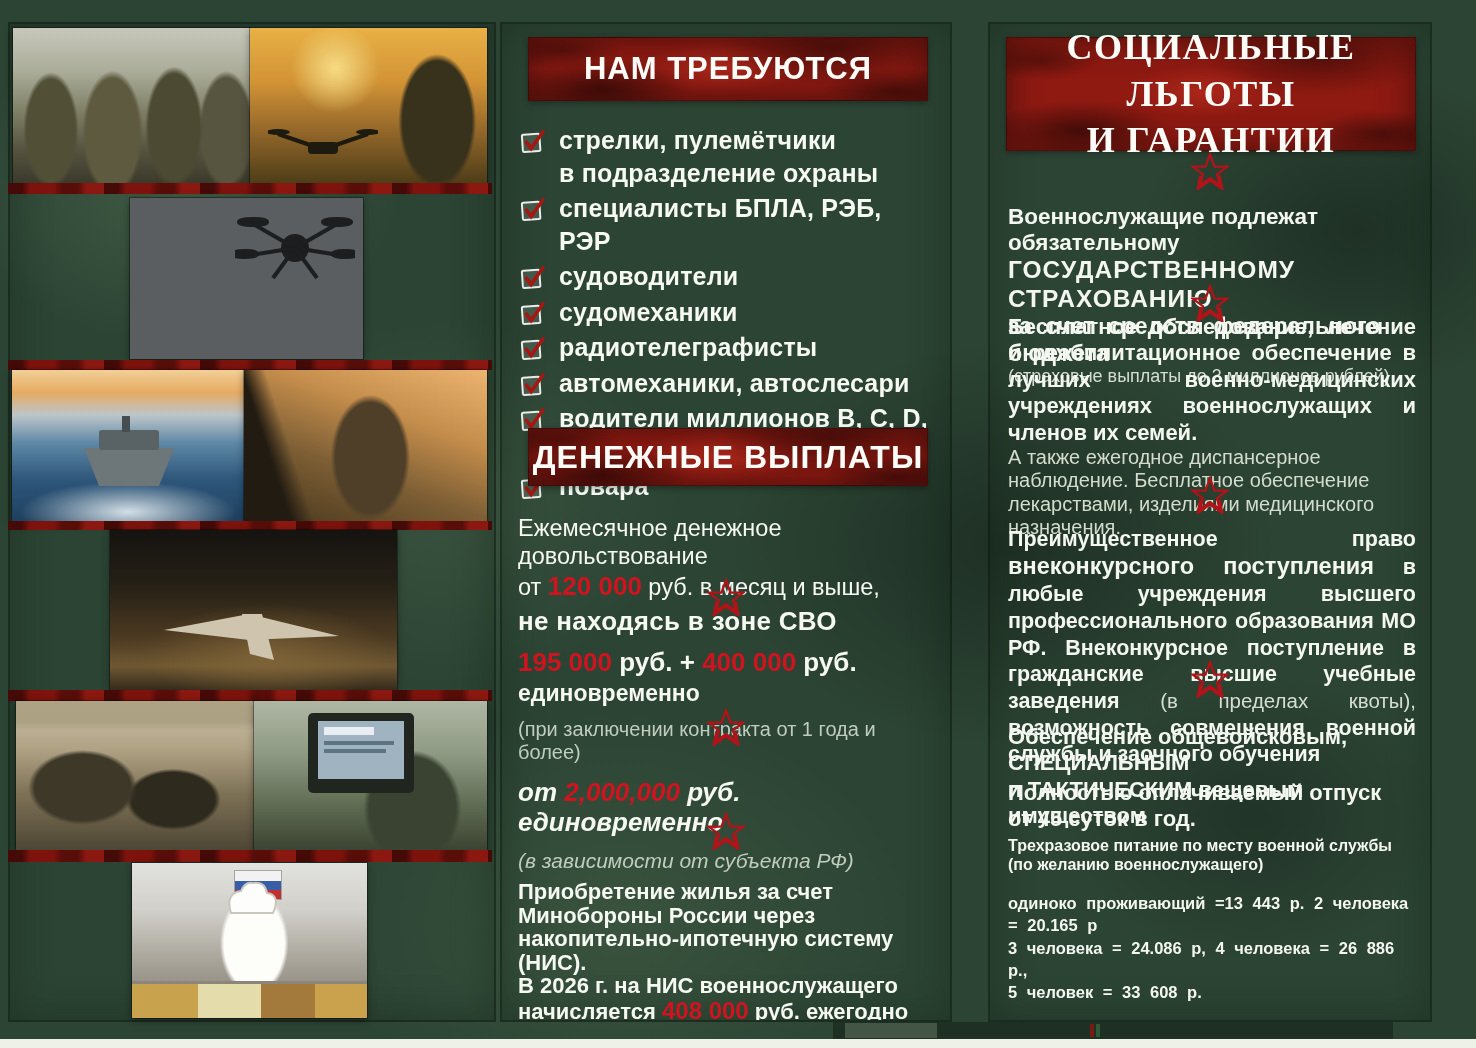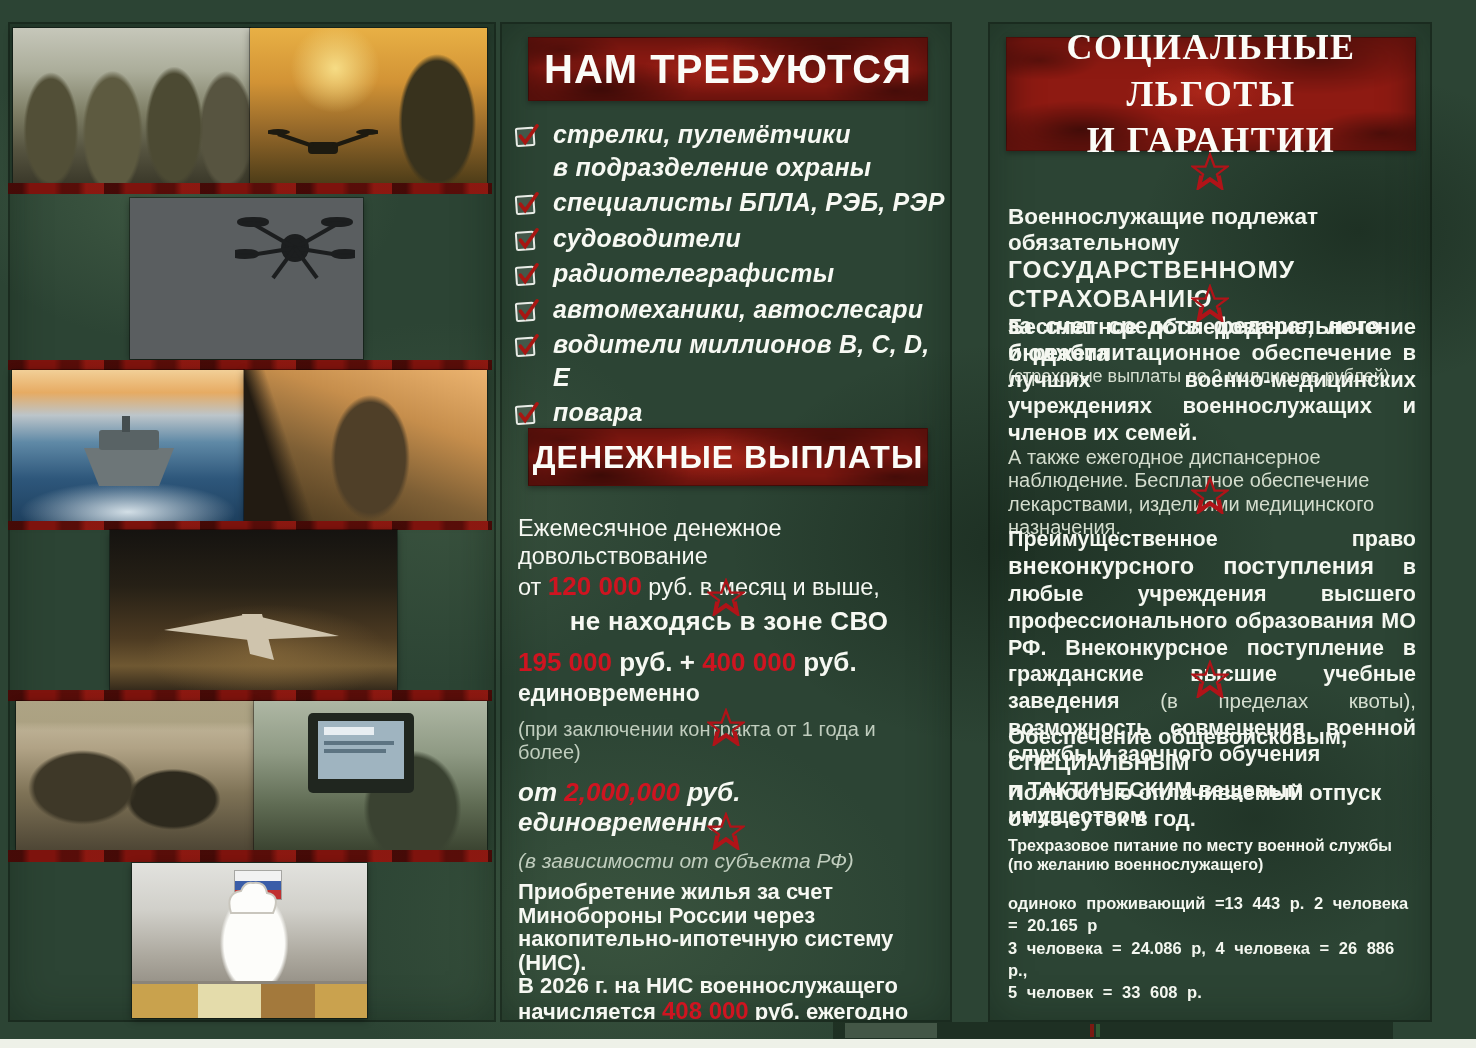--- a/index.html
+++ b/index.html
@@ -24,21 +24,21 @@
   .grunge{background-color:#8e1a12;
     background-image:
       radial-gradient(ellipse 130px 42px at 18% 82%, rgba(0,0,0,.50), transparent 70%),
       radial-gradient(ellipse 160px 52px at 76% 18%, rgba(0,0,0,.38), transparent 70%),
       radial-gradient(ellipse 110px 38px at 48% 48%, rgba(225,62,40,.35), transparent 70%),
       radial-gradient(ellipse 95px 30px at 92% 85%, rgba(0,0,0,.42), transparent 75%),
       radial-gradient(ellipse 80px 26px at 8% 20%, rgba(0,0,0,.35), transparent 75%);}
   .hdr{position:absolute;display:flex;align-items:center;justify-content:center;text-align:center;
     color:#fbfcf8;font-weight:bold;border:1px solid rgba(0,0,0,.45);
     box-shadow:inset 0 0 34px rgba(0,0,0,.5), 0 2px 6px rgba(0,0,0,.35);}
-  #hdr-need{left:26px;right:22px;top:13px;height:62px;font-size:40px;letter-spacing:1px;text-align:right;}
+  #hdr-need{left:26px;right:22px;top:13px;height:62px;font-size:31px;letter-spacing:1px;text-align:right;}
   #hdr-pay{left:26px;right:22px;top:404px;height:56px;font-size:32px;letter-spacing:1px;}
   #hdr-social{left:16px;right:14px;top:13px;height:112px;font-size:36px;letter-spacing:1.5px;
     font-family:"Liberation Serif",serif;line-height:1.3;white-space:pre-line;}
 
   
   .rstrip{position:absolute;left:8px;width:484px;background-color:#7e130d;
     background-image:repeating-linear-gradient(90deg, rgba(0,0,0,.45) 0 14px, rgba(0,0,0,0) 22px 46px, rgba(0,0,0,.3) 54px 70px, rgba(180,40,28,.25) 78px 96px);}
   .ph{position:absolute;overflow:hidden;box-shadow:0 0 0 1px rgba(0,0,0,.35), 0 2px 8px rgba(0,0,0,.4);}
   .ph svg{position:absolute;}
 
@@ -94,21 +94,21 @@
     background:linear-gradient(180deg,#f2f2f2 0 34%,#3a5da8 34% 67%,#c03030 67% 100%);
     box-shadow:0 0 0 1px rgba(0,0,0,.25);}
 
   
   .star{position:absolute;left:50%;transform:translateX(-50%);width:38px;height:42px;color:#b01318;}
 
   
   .m-block{position:absolute;left:16px;right:10px;color:#f6f8f2;}
   #m-monthly{top:466px;font-size:23.5px;line-height:1.22;white-space:pre-line;}
   .amt{color:#cf1420;font-weight:bold;font-size:26px;}
-  .strongline{display:block;font-size:26px;font-weight:bold;margin-top:3px;letter-spacing:.3px;text-align:center;}
+  .strongline{display:block;font-size:26px;font-weight:bold;margin-top:3px;letter-spacing:.3px;}
   #m-lump1{top:608px;}
   #m-lump1 .big{font-size:26px;font-weight:bold;line-height:1.15;}
   .subline{display:block;font-size:23px;font-weight:bold;margin-top:2px;}
   .note{display:block;font-size:20px;font-weight:normal;color:#c0cdbe;margin-top:11px;white-space:pre-line;line-height:1.15;}
   #m-lump2{top:738px;font-style:italic;}
   #m-lump2 .big{font-size:26px;font-weight:bold;line-height:1.15;}
   #m-lump2 .note{font-size:21px;}
   #m-housing{top:834px;font-size:22px;font-weight:bold;line-height:1.07;white-space:pre-line;}
   #m-housing .amt{font-size:24px;}
   #star-m1{top:552px;} #star-m2{top:682px;} #star-m3{top:786px;}
@@ -128,21 +128,21 @@
   #r-education .em{font-size:23.5px;}
   #r-education .lt{font-weight:normal;color:#d5ded0;font-size:20.5px;}
   #r-equipment{top:678px;font-size:22px;font-weight:bold;line-height:1.2;white-space:pre-line;}
   #r-vacation{top:734px;font-size:22px;font-weight:bold;line-height:1.2;white-space:pre-line;}
   #r-meals{top:796px;font-size:16px;font-weight:bold;line-height:1.2;white-space:pre-line;}
   #r-housing{top:850px;}
   #r-housing .main{display:block;font-size:21.5px;font-weight:bold;line-height:1.2;text-align:justify;}
   #r-housing .rates{display:block;font-size:16.5px;font-weight:bold;line-height:1.35;white-space:pre-line;word-spacing:5px;margin-top:2px;}
 
   
-  #checklist{position:absolute;left:12px;right:4px;top:94px;margin:0;padding:0;list-style:none;font-style:italic;}
+  #checklist{position:absolute;left:12px;right:4px;top:94px;margin:6px;padding:0;list-style:none;}
   .chk-item{display:flex;gap:12px;align-items:flex-start;margin:0 0 3px;}
   .cbx{width:27px;height:27px;flex:none;margin-top:3px;}
   .chk-label{white-space:pre-line;font-weight:bold;font-size:25px;line-height:1.3;color:#f7f9f3;letter-spacing:.2px;}
 
   
   #bottom-strip{position:absolute;left:0;right:0;bottom:0;height:9px;background:#eef1e8;}
   #fold-shadow{position:absolute;left:833px;width:560px;bottom:9px;height:17px;background:rgba(16,28,18,.5);}
   #blur-watermark{position:absolute;left:845px;bottom:10px;width:92px;height:15px;background:rgba(130,150,128,.38);}
   #reg-mark{position:absolute;left:1090px;bottom:11px;width:4px;height:13px;background:#7a1a12;box-shadow:6px 0 0 #2f5a33;}
 </style>
@@ -261,20 +261,26 @@
       <li class="chk-item">
         <svg class="cbx" viewBox="0 0 34 34">
             <use href="#cbx"></use>
           </svg>
         <span class="chk-label">судоводители</span>
         </li>
       <li class="chk-item">
         <svg class="cbx" viewBox="0 0 34 34">
             <use href="#cbx"></use>
           </svg>
+        <span class="chk-label">судомеханики</span>
+        </li>
+      <li class="chk-item">
+        <svg class="cbx" viewBox="0 0 34 34">
+            <use href="#cbx"></use>
+          </svg>
         <span class="chk-label">радиотелеграфисты</span>
         </li>
       <li class="chk-item">
         <svg class="cbx" viewBox="0 0 34 34">
             <use href="#cbx"></use>
           </svg>
         <span class="chk-label">автомеханики, автослесари</span>
         </li>
       <li class="chk-item">
         <svg class="cbx" viewBox="0 0 34 34">

